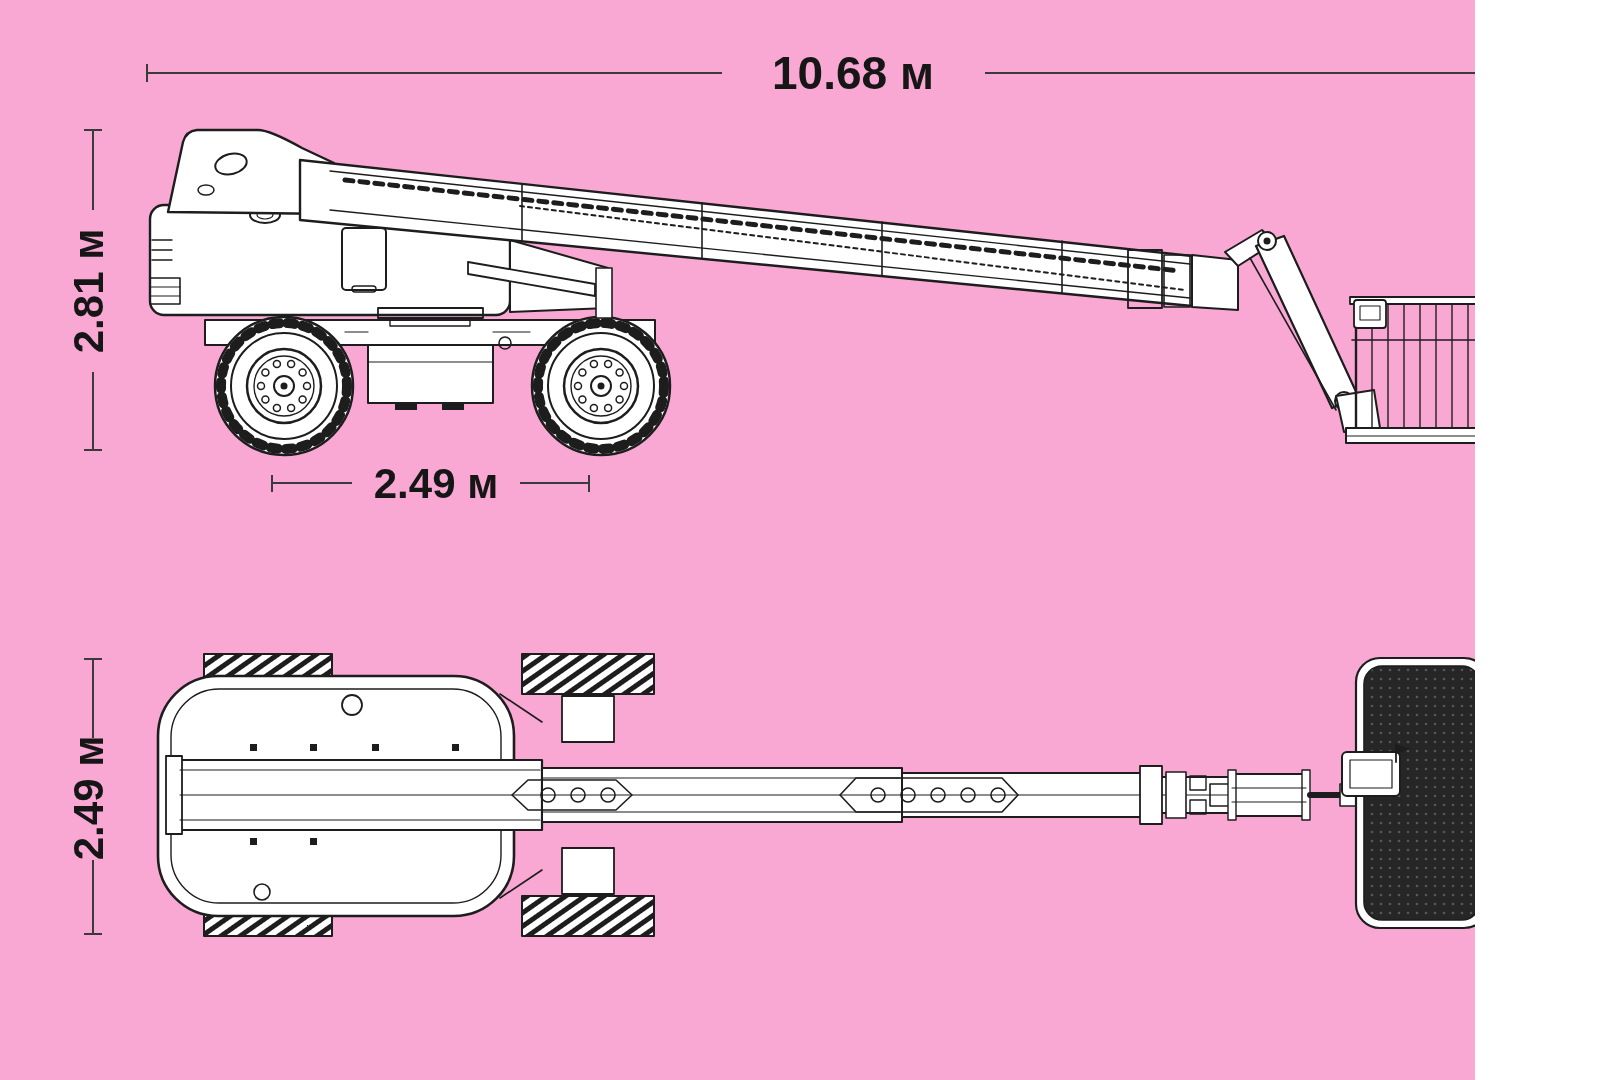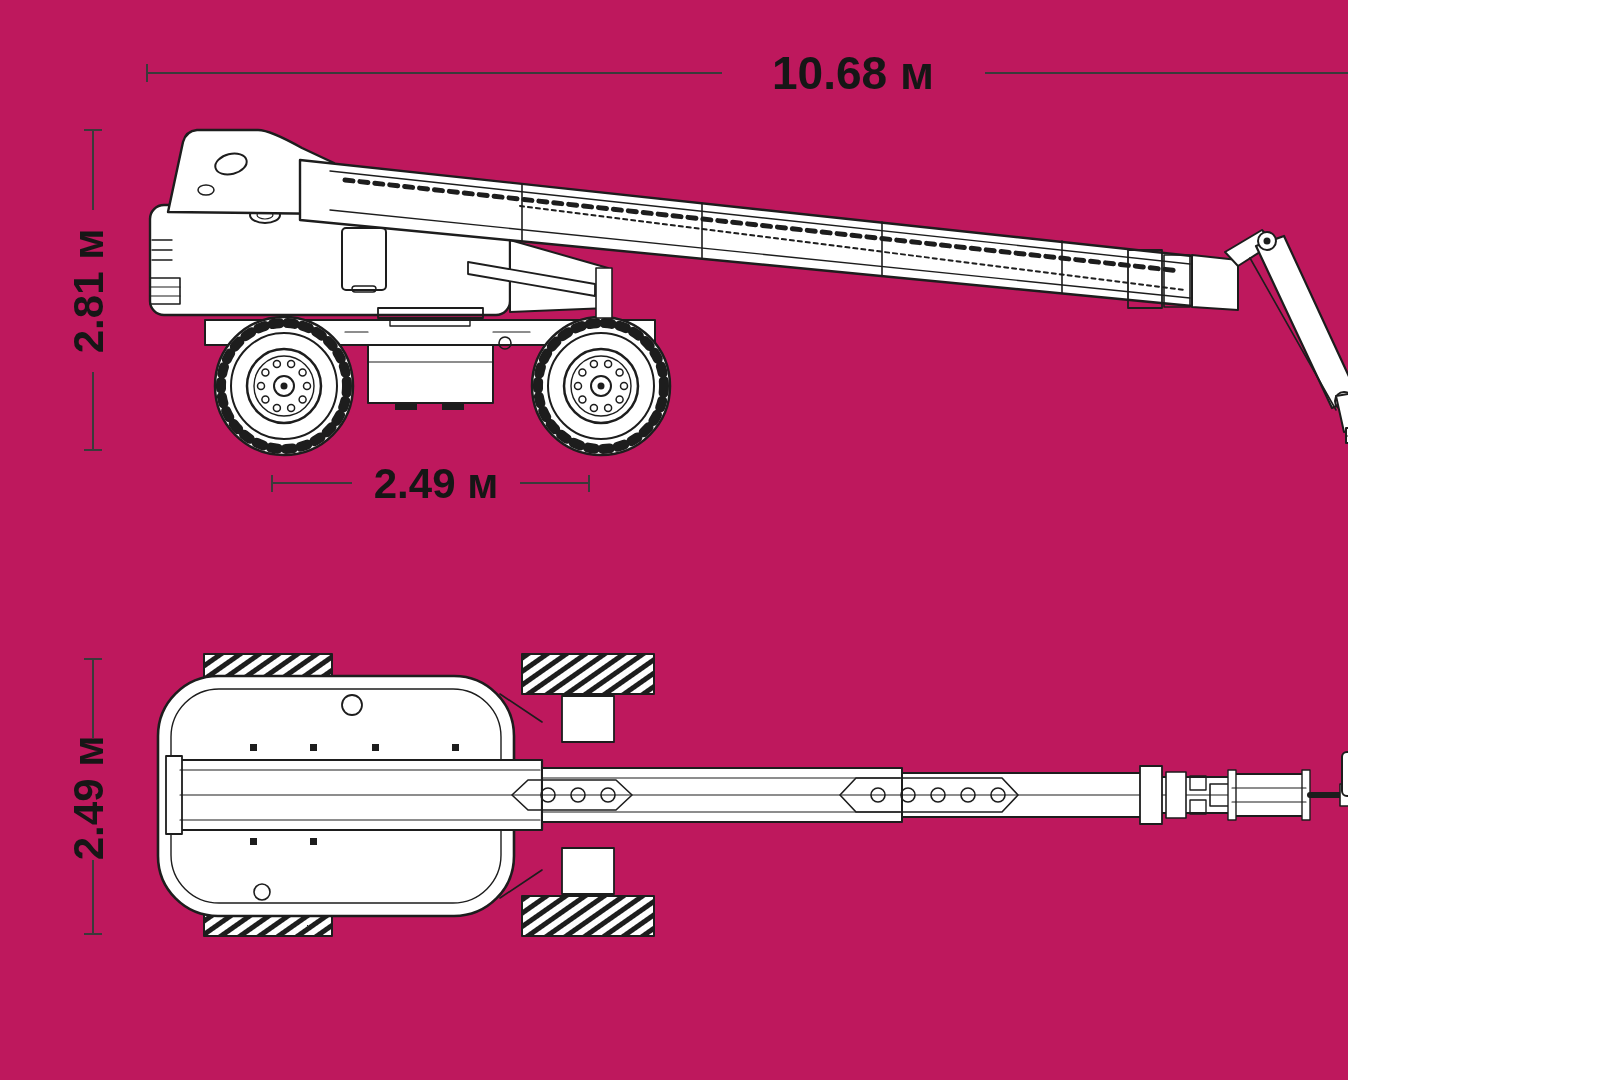--- a/index.html
+++ b/index.html
@@ -1,16 +1,16 @@
 <!DOCTYPE html>
 <html><head>
 <meta charset="utf-8">
 <style>
   html,body{margin:0;padding:0;background:#ffffff;}
-  .canvas{position:relative;width:1348px;height:1080px;background:#be185d;overflow:hidden;
+  .canvas{position:relative;width:1475px;height:1080px;background:#f9a8d4;overflow:hidden;
           font-family:"Liberation Sans", sans-serif;text-align:center;}
   svg{display:block;}
   .dim-text{font-family:"Liberation Sans", sans-serif;font-weight:600;fill:#161616;}
   .dim-line{stroke:#3a3a3a;stroke-width:2;}
   .ln{stroke:#1d1d1d;fill:none;}
 </style>
 </head>
 <body>
 
 <div class="canvas">

